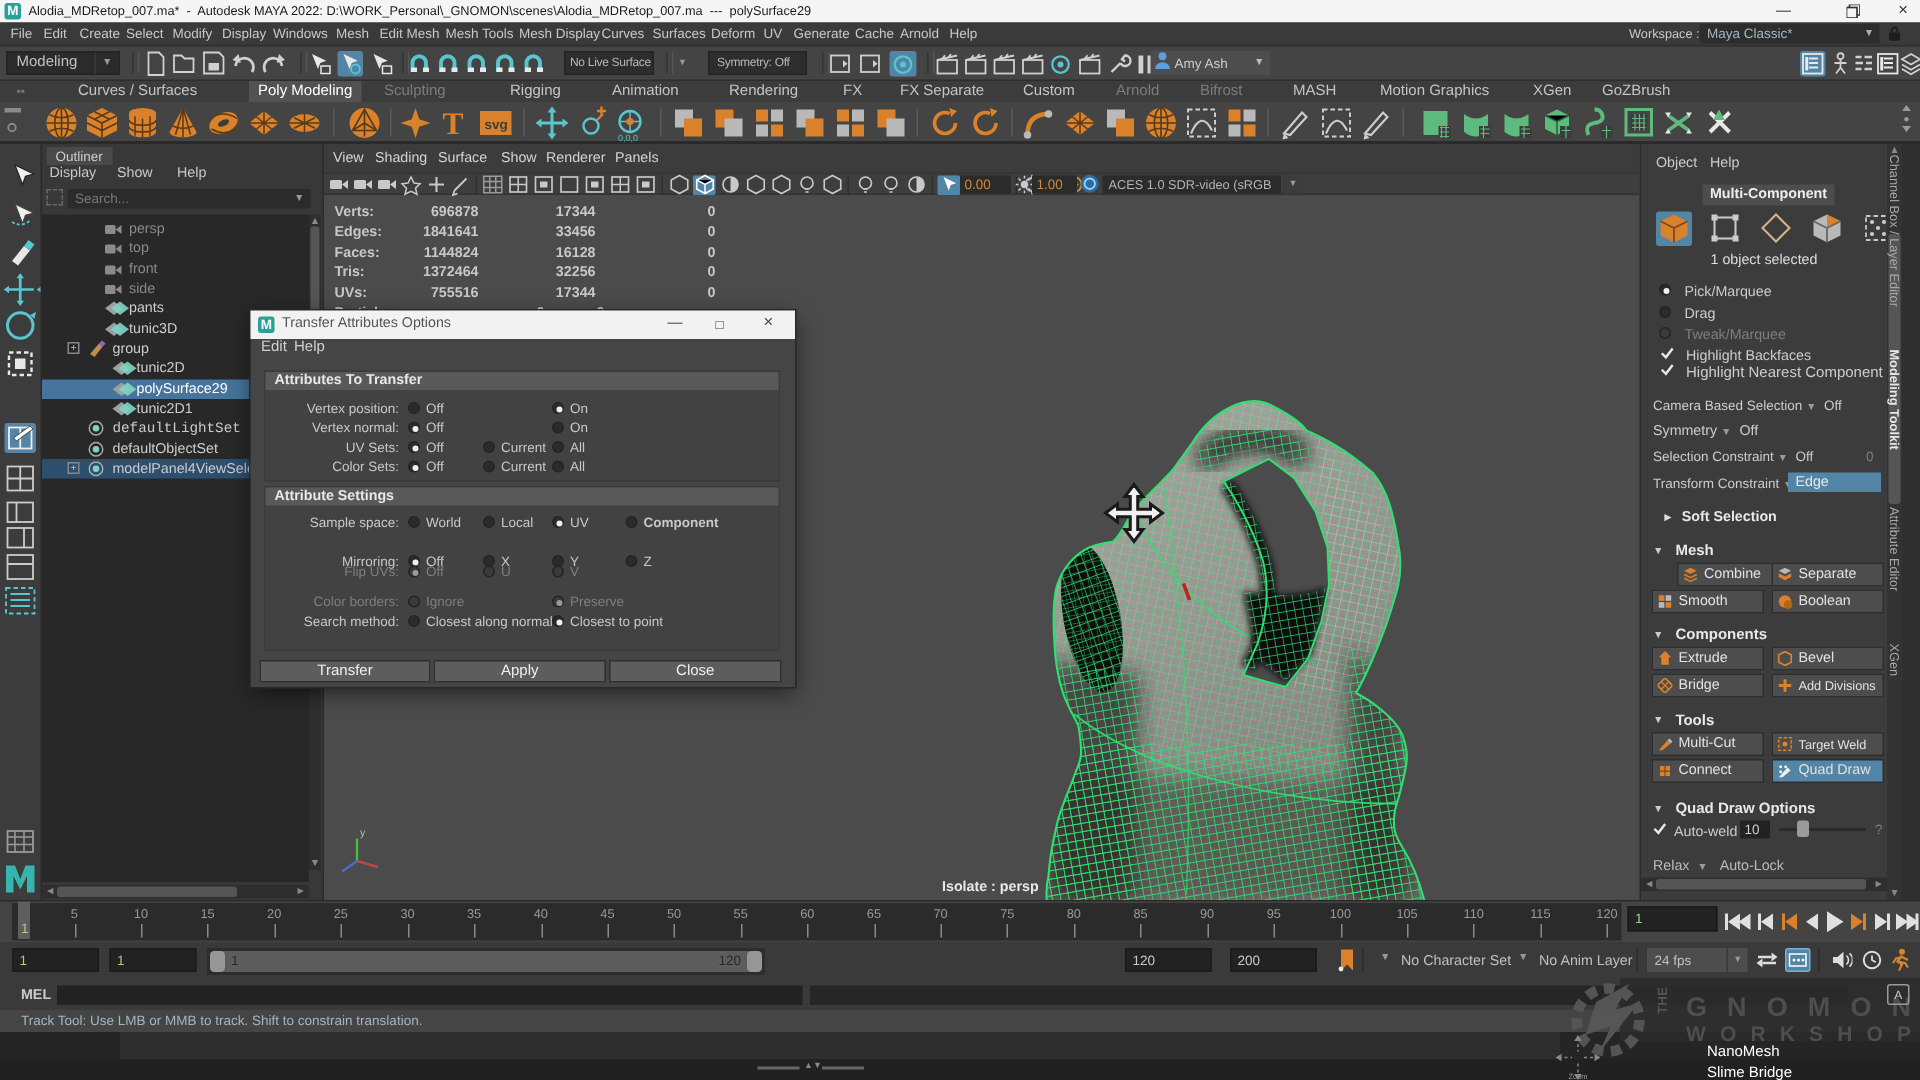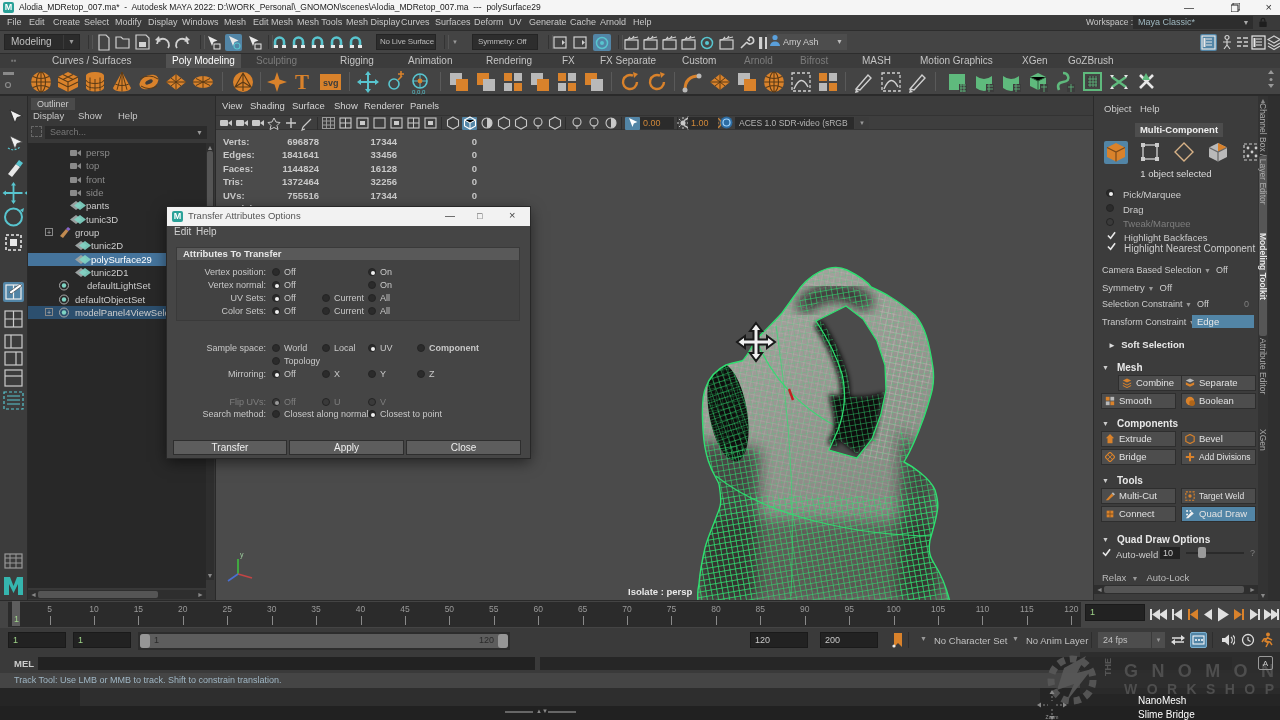--- a/index.html
+++ b/index.html
@@ -539,21 +539,21 @@
     <div class="ol-row" style="top:96px;">
           <span style="position:absolute;left:63px;">tunic2D</span>
         </div>
     <div class="ol-row" style="top:110px; background:#45749c; color:#fff;">
           <span style="position:absolute;left:63px;">polySurface29</span>
         </div>
     <div class="ol-row" style="top:123px;">
           <span style="position:absolute;left:63px;">tunic2D1</span>
         </div>
     <div class="ol-row" style="top:136px;">
-          <span style="position:absolute;left:59px;">defaultLightSet</span>
+          <span style="position:absolute;left:47px;font-family:Liberation Mono, monospace;">defaultLightSet</span>
         </div>
     <div class="ol-row" style="top:150px;">
           <span style="position:absolute;left:47px;">defaultObjectSet</span>
         </div>
     <div class="ol-row" style="top:163px; background:#2c4f6e;">
           <span style="position:absolute;left:17px;top:2px;width:8px;height:8px;border:1px solid #888;color:#bbb;font-size:7px;line-height:8px;text-align:center;">+</span>
           <span style="position:absolute;left:47px;">modelPanel4ViewSelectedSe</span>
         </div>
     <svg width="178" height="180" viewBox="0 0 178 180" style="position:absolute;left:0;top:0;">
       <defs>
@@ -864,54 +864,60 @@
       </div>
   <div class="frow" style="top:98px; left:0; width:363px;">
         <span class="lab">Color Sets:</span>
         <span class="rad on" style="left:105px;"></span>
         <span class="rlab" style="left:117px;">Off</span>
         <span class="rad" style="left:155px;"></span>
         <span class="rlab" style="left:167px;">Current</span>
         <span class="rad" style="left:201px;"></span>
         <span class="rlab" style="left:213px;">All</span>
       </div>
+  <div class="grp" style="top:117px; height:110px;">
+    <div class="hd">Attribute Settings</div>
+  </div>
   <div class="frow" style="top:135px; left:0; width:363px;">
         <span class="lab">Sample space:</span>
         <span class="rad" style="left:105px;"></span>
         <span class="rlab" style="left:117px;">World</span>
         <span class="rad" style="left:155px;"></span>
         <span class="rlab" style="left:167px;">Local</span>
         <span class="rad on" style="left:201px;"></span>
         <span class="rlab" style="left:213px;">UV</span>
         <span class="rad" style="left:250px;"></span>
         <span class="rlab" style="left:262px;font-weight:bold;">Component</span>
       </div>
-  <div class="frow" style="top:148px; left:0; width:363px;">
-        <span class="rad" style="left:105px;"></span>
-        <span class="rlab" style="left:117px;">Topology</span>
-      </div>
   <div class="frow" style="top:161px; left:0; width:363px;">
         <span class="lab">Mirroring:</span>
         <span class="rad on" style="left:105px;"></span>
         <span class="rlab" style="left:117px;">Off</span>
         <span class="rad" style="left:155px;"></span>
         <span class="rlab" style="left:167px;">X</span>
         <span class="rad" style="left:201px;"></span>
         <span class="rlab" style="left:213px;">Y</span>
         <span class="rad" style="left:250px;"></span>
         <span class="rlab" style="left:262px;">Z</span>
       </div>
-  <div class="frow dim" style="top:189px; left:0; width:363px;">
+  <div class="frow dim" style="top:168px; left:0; width:363px;">
         <span class="lab">Flip UVs:</span>
         <span class="rad dim on" style="left:105px;"></span>
         <span class="rlab" style="left:117px;">Off</span>
         <span class="rad dim" style="left:155px;"></span>
         <span class="rlab" style="left:167px;">U</span>
         <span class="rad dim" style="left:201px;"></span>
         <span class="rlab" style="left:213px;">V</span>
+      </div>
+  <div class="frow dim" style="top:188px; left:0; width:363px;">
+        <span class="lab">Color borders:</span>
+        <span class="rad dim" style="left:105px;"></span>
+        <span class="rlab" style="left:117px;">Ignore</span>
+        <span class="rad dim on" style="left:201px;"></span>
+        <span class="rlab" style="left:213px;">Preserve</span>
       </div>
   <div class="frow" style="top:201px; left:0; width:363px;">
         <span class="lab">Search method:</span>
         <span class="rad" style="left:105px;"></span>
         <span class="rlab" style="left:117px;">Closest along normal</span>
         <span class="rad on" style="left:201px;"></span>
         <span class="rlab" style="left:213px;">Closest to point</span>
       </div>
   <div class="dbtn" style="left:6px; width:114px;">Transfer</div>
   <div class="dbtn" style="left:122px; width:115px;">Apply</div>

